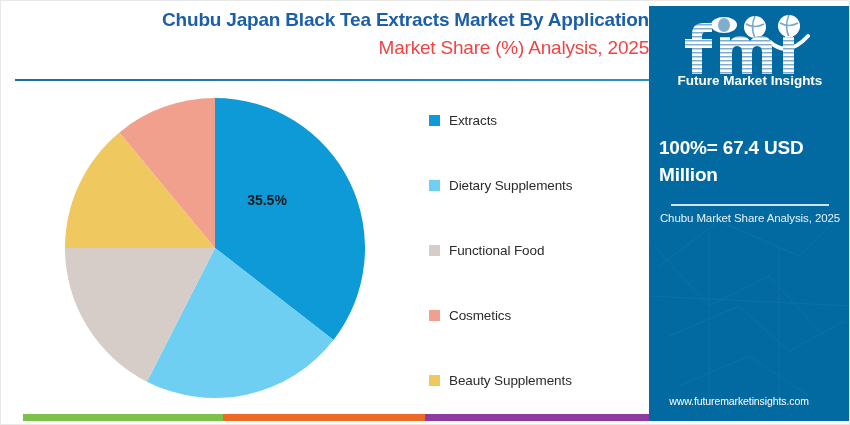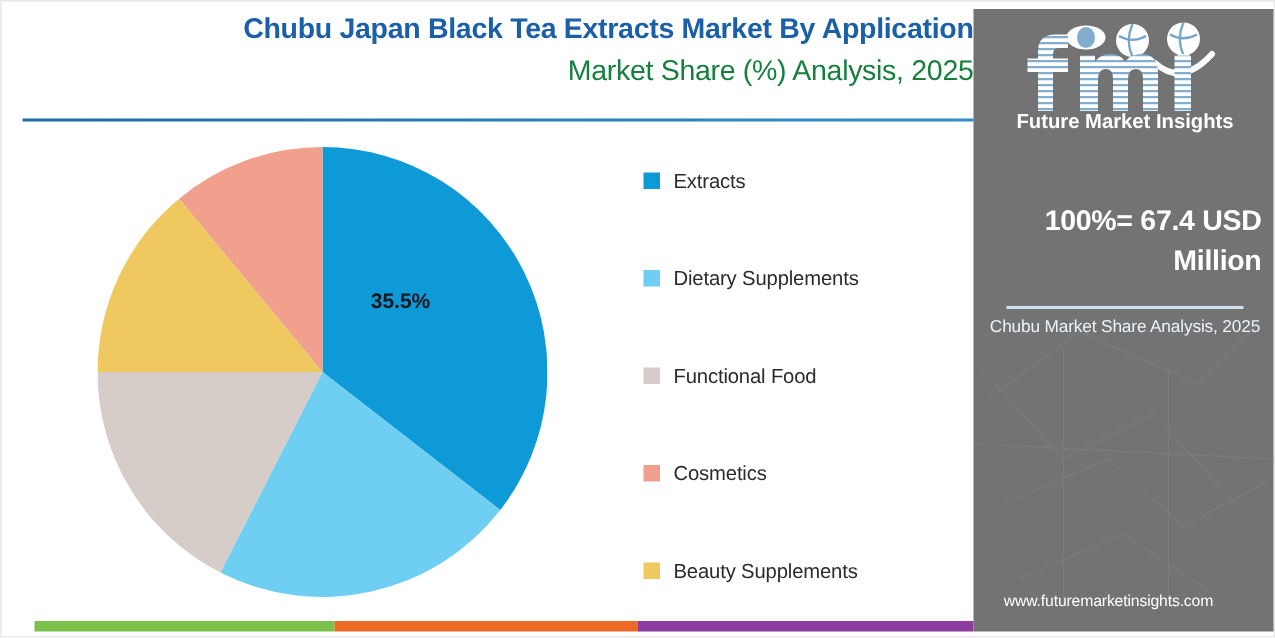--- a/index.html
+++ b/index.html
@@ -40,21 +40,21 @@
     font-size: 19px;
     font-weight: bold;
     color: #1b5fa8;
     letter-spacing: -0.2px;
     line-height: 26px;
     margin: 0;
   }
   .title-sub {
     font-size: 19px;
     font-weight: normal;
-    color: #15803d;
+    color: #ef4444;
     line-height: 30px;
     margin: 0;
     letter-spacing: -0.2px;
   }
 
   .header-rule {
     position: absolute;
     left: 14px;
     top: 78px;
     width: 634px;
@@ -104,21 +104,21 @@
     letter-spacing: -0.1px;
   }
 
   
   .brand-panel {
     position: absolute;
     left: 648px;
     top: 5px;
     width: 202px;
     height: 415px;
-    background: #737373;
+    background: #0369a1;
     overflow: hidden;
   }
   .brand-panel .texture {
     position: absolute;
     inset: 0;
     opacity: 0.10;
   }
 
   .logo-box {
     position: absolute;
@@ -127,21 +127,21 @@
     width: 202px;
     text-align: center;
   }
   .logo-svg { display: inline-block; }
 
   .kpi-box {
     position: absolute;
     left: 10px;
     top: 128px;
     width: 182px;
-    text-align: right;
+    text-align: left;
   }
   .kpi-text {
     font-size: 19px;
     font-weight: bold;
     color: #ffffff;
     line-height: 27px;
     letter-spacing: -0.2px;
   }
   .kpi-rule {
     position: absolute;

